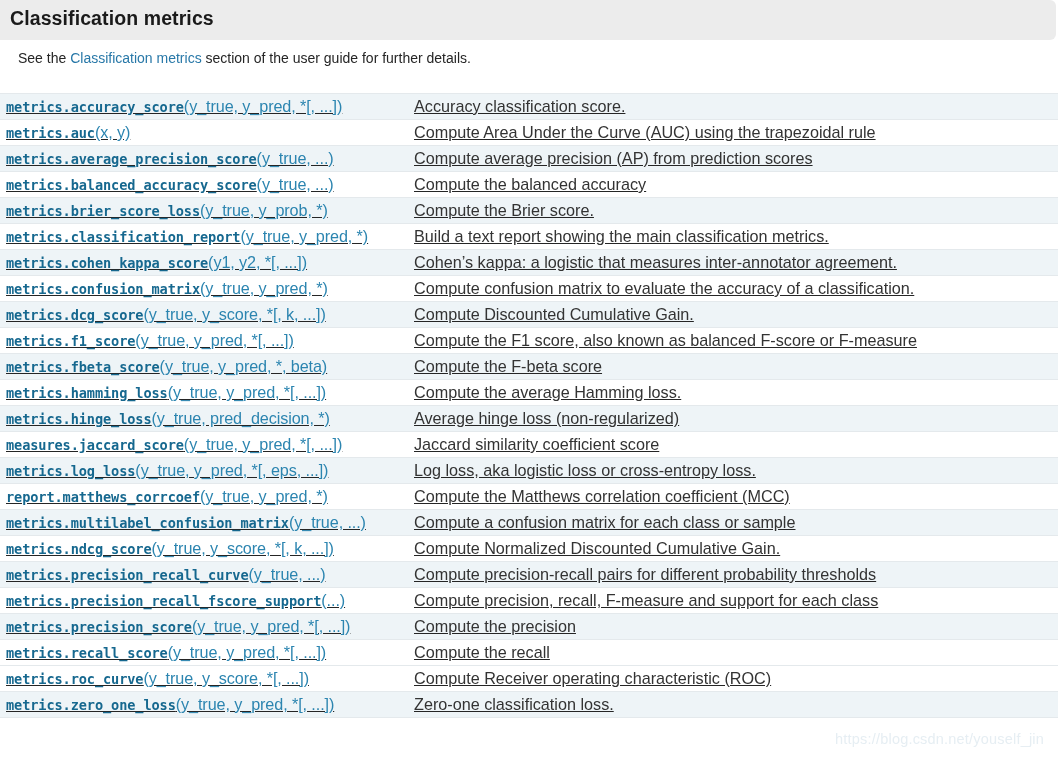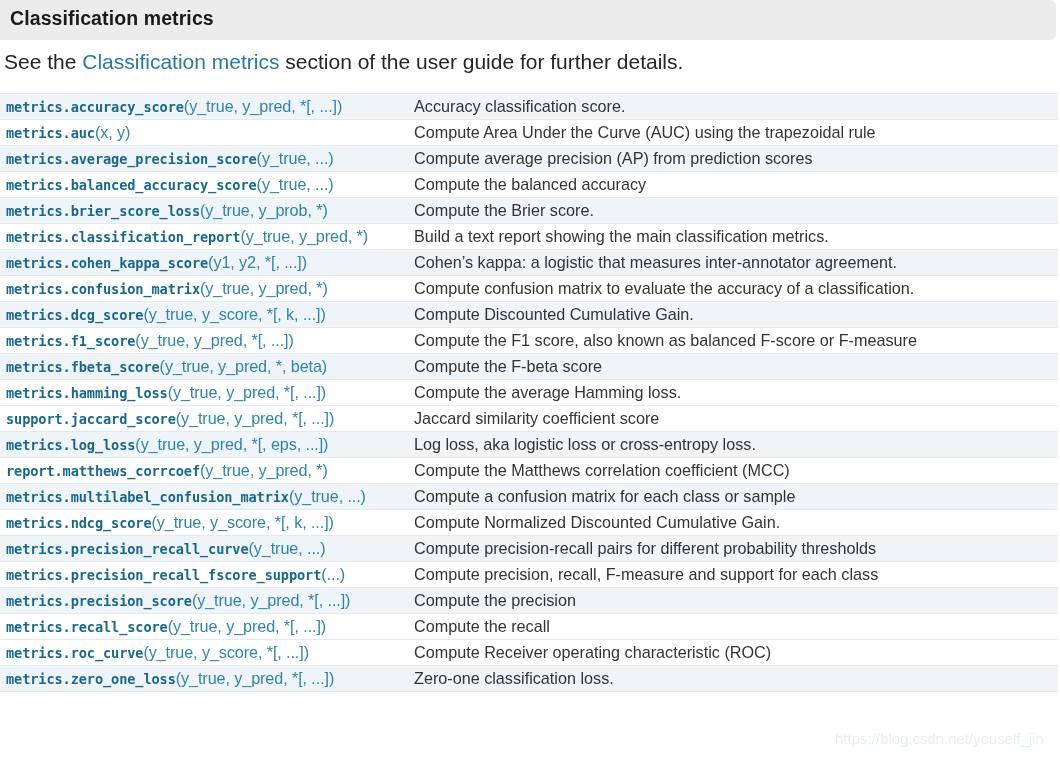--- a/index.html
+++ b/index.html
@@ -34,43 +34,44 @@
     font-size: 19.5px;
     font-weight: bold;
     color: #1a1a1a;
     letter-spacing: 0.1px;
     white-space: nowrap;
   }
 
   
   .intro {
     position: absolute;
-    left: 4px;
+    left: 18px;
     top: 50px;
-    font-size: 21px;
+    font-size: 14px;
     color: #252525;
     white-space: nowrap;
   }
   .intro .doclink {
     color: #2878a8;
     text-decoration: none;
     cursor: pointer;
   }
 
   
   .api-table {
     position: absolute;
     left: 0;
     top: 93px;
     width: 1058px;
     border-collapse: collapse;
     table-layout: fixed;
   }
   .api-table tr {
     background: #ffffff;
+    text-decoration: underline;
   }
   .api-table tr.alt {
     background: #eef4f7;
   }
   .api-table td {
     padding: 0;
     vertical-align: middle;
     border-top: 1px solid #e4e9ec;
     border-bottom: 1px solid #e4e9ec;
     height: 26px;
@@ -174,22 +175,26 @@
         <td class="col-desc">Compute the F1 score, also known as balanced F-score or F-measure</td>
       </tr>
       <tr class="alt">
         <td class="col-sig"><a class="sig-name" href="#">metrics.fbeta_score</a><span class="sig-args">(y_true, y_pred, *, beta)</span></td>
         <td class="col-desc">Compute the F-beta score</td>
       </tr>
       <tr>
         <td class="col-sig"><a class="sig-name" href="#">metrics.hamming_loss</a><span class="sig-args">(y_true, y_pred, *[, ...])</span></td>
         <td class="col-desc">Compute the average Hamming loss.</td>
       </tr>
-      <tr>
-        <td class="col-sig"><a class="sig-name" href="#">support.jaccard_score</a><span class="sig-args">(y_true, y_pred, *[, ...])</span></td>
+      <tr class="alt">
+        <td class="col-sig"><a class="sig-name" href="#">metrics.hinge_loss</a><span class="sig-args">(y_true, pred_decision, *)</span></td>
+        <td class="col-desc">Average hinge loss (non-regularized)</td>
+      </tr>
+      <tr>
+        <td class="col-sig"><a class="sig-name" href="#">measures.jaccard_score</a><span class="sig-args">(y_true, y_pred, *[, ...])</span></td>
         <td class="col-desc">Jaccard similarity coefficient score</td>
       </tr>
       <tr class="alt">
         <td class="col-sig"><a class="sig-name" href="#">metrics.log_loss</a><span class="sig-args">(y_true, y_pred, *[, eps, ...])</span></td>
         <td class="col-desc">Log loss, aka logistic loss or cross-entropy loss.</td>
       </tr>
       <tr>
         <td class="col-sig"><a class="sig-name" href="#">report.matthews_corrcoef</a><span class="sig-args">(y_true, y_pred, *)</span></td>
         <td class="col-desc">Compute the Matthews correlation coefficient (MCC)</td>
       </tr>

